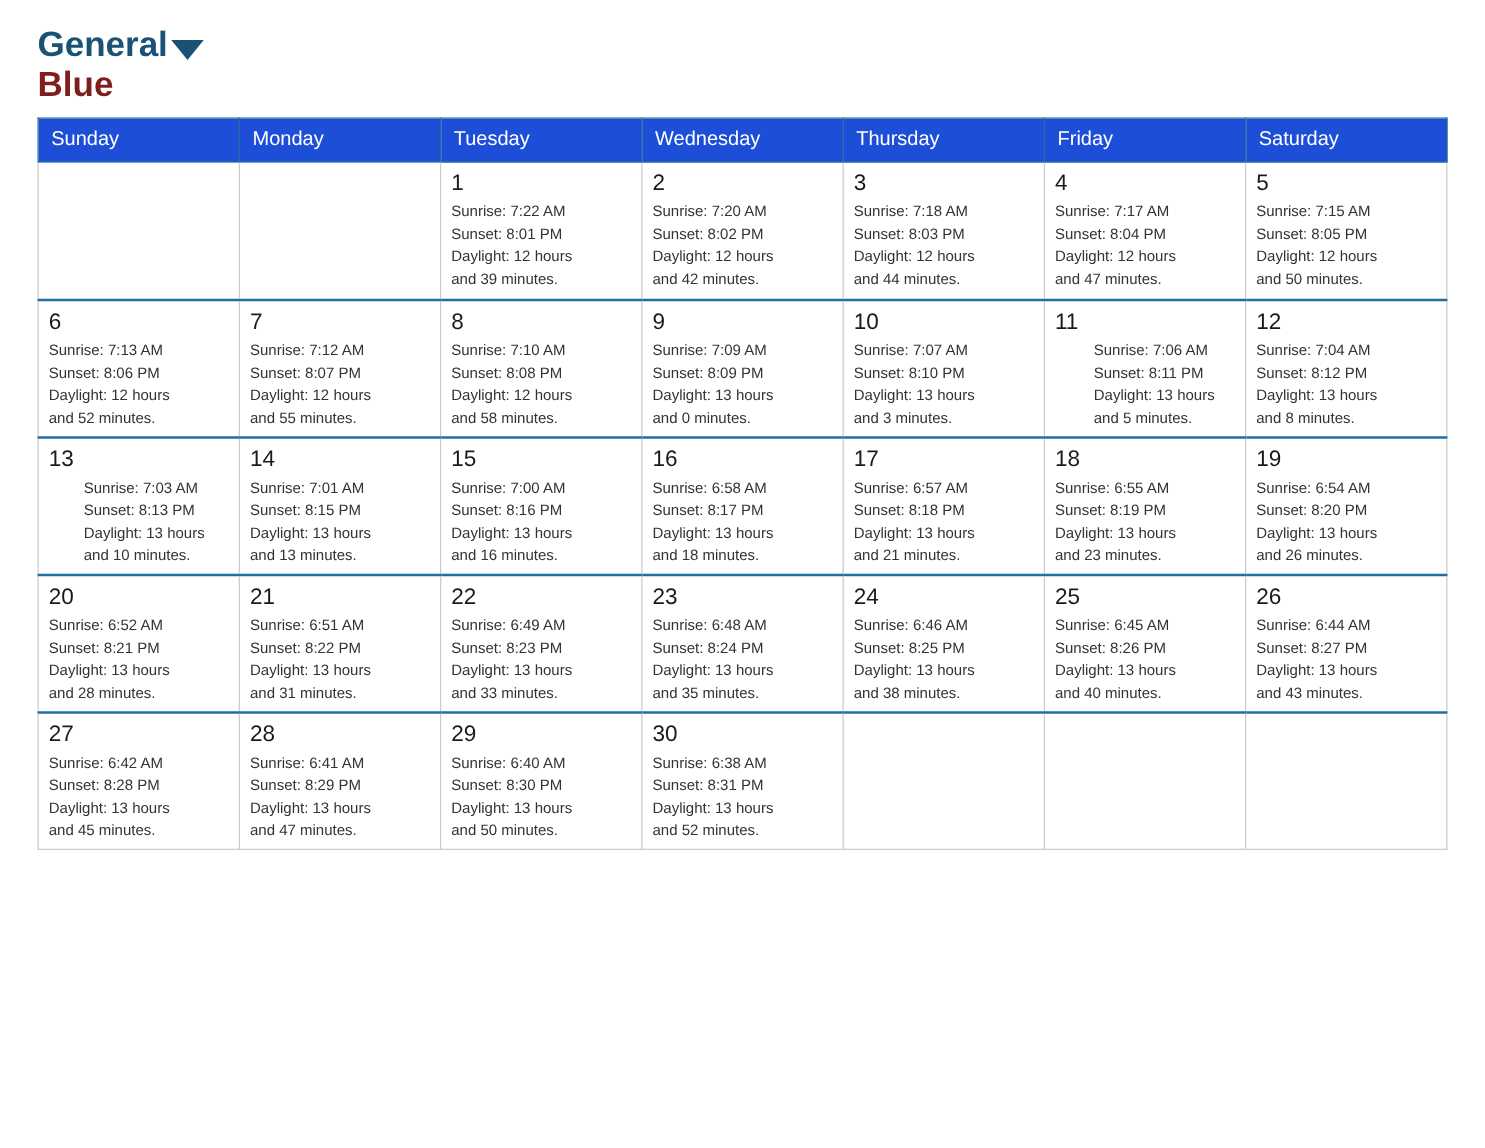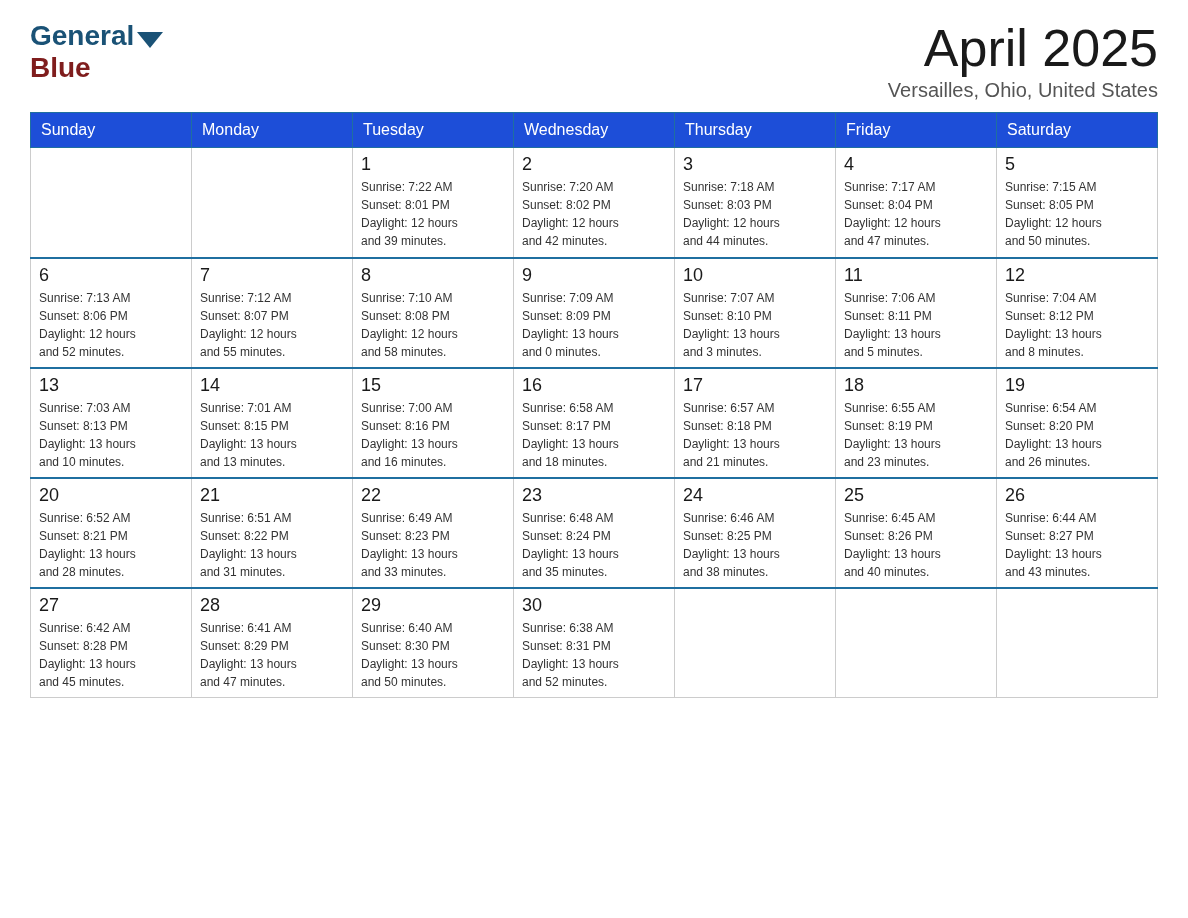--- a/index.html
+++ b/index.html
@@ -104,24 +104,20 @@
         <span class="logo-text-general">General</span>
         <div style="display:inline-block; margin-left:3px; margin-top:8px;">
           <div style="width:0;height:0;border-left:13px solid transparent;border-right:13px solid transparent;border-top:16px solid #1a5276;"></div>
         </div>
       </div>
       <div>
         <span class="logo-blue">Blue</span>
       </div>
     </div>
   </div>
-  <div class="title-block">
-    <div class="title-month">April 2025</div>
-    <div class="title-location">Versailles, Ohio, United States</div>
-  </div>
 </div>
 
 <table class="calendar">
   <thead>
     <tr>
     <th>Sunday</th>
         <th>Monday</th>
         <th>Tuesday</th>
         <th>Wednesday</th>
         <th>Thursday</th>
@@ -200,37 +196,37 @@
         </td>
         <td>
           <div class="day-number">10</div>
           <div class="day-info" style="white-space: pre-line;">Sunrise: 7:07 AM
 Sunset: 8:10 PM
 Daylight: 13 hours
 and 3 minutes.</div>
         </td>
         <td>
           <div class="day-number">11</div>
-          <div class="day-info" style="white-space: pre-line;">Sunrise: 7:06 AM
+          <div class="day-info" style="white-space: pre-line; margin-left: 31px;">Sunrise: 7:06 AM
 Sunset: 8:11 PM
 Daylight: 13 hours
 and 5 minutes.</div>
         </td>
         <td>
           <div class="day-number">12</div>
           <div class="day-info" style="white-space: pre-line;">Sunrise: 7:04 AM
 Sunset: 8:12 PM
 Daylight: 13 hours
 and 8 minutes.</div>
         </td>
       </tr>
       <tr class="row-divider">
         <td>
           <div class="day-number">13</div>
-          <div class="day-info" style="white-space: pre-line;">Sunrise: 7:03 AM
+          <div class="day-info" style="white-space: pre-line; margin-left: 28px;">Sunrise: 7:03 AM
 Sunset: 8:13 PM
 Daylight: 13 hours
 and 10 minutes.</div>
         </td>
         <td>
           <div class="day-number">14</div>
           <div class="day-info" style="white-space: pre-line;">Sunrise: 7:01 AM
 Sunset: 8:15 PM
 Daylight: 13 hours
 and 13 minutes.</div>

